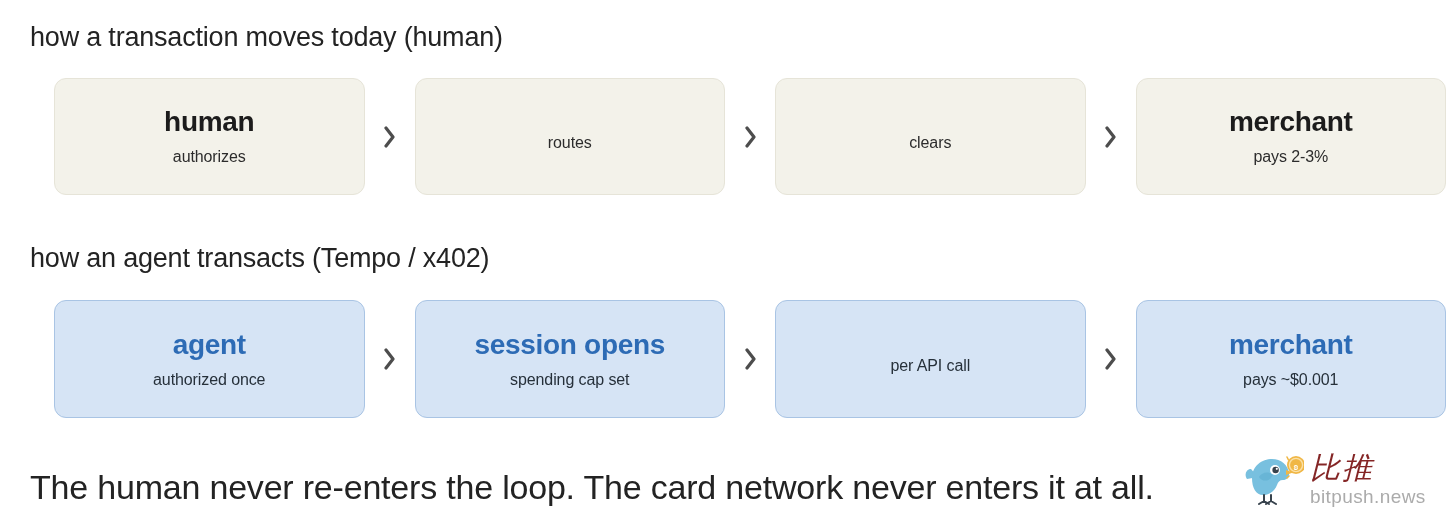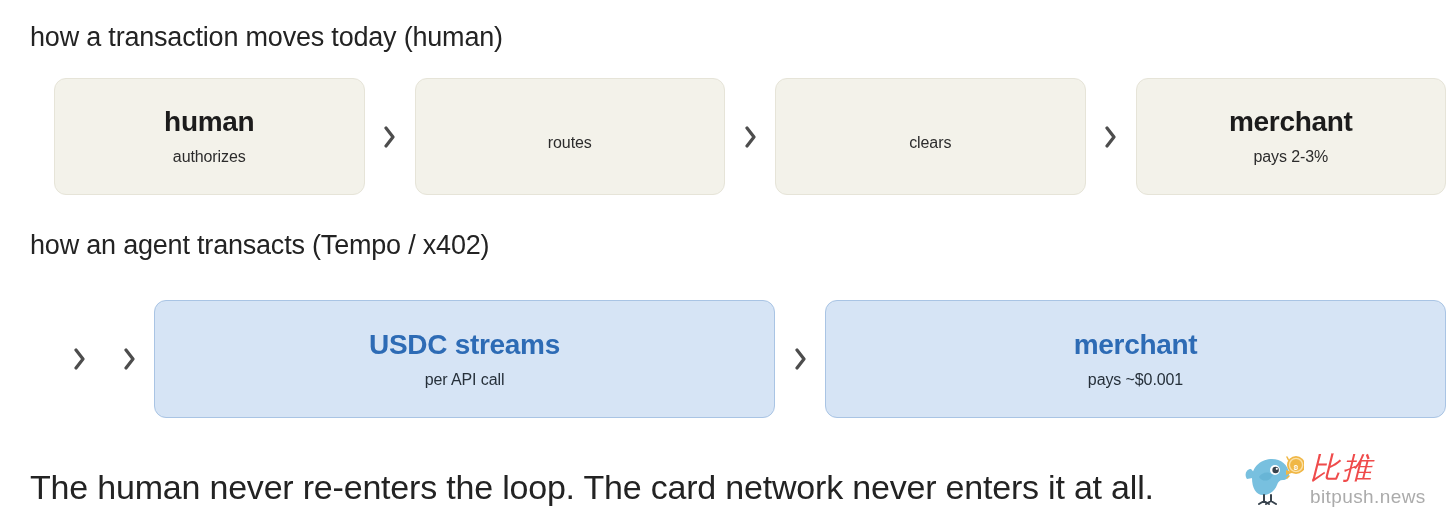--- a/index.html
+++ b/index.html
@@ -27,21 +27,21 @@
   .section-heading {
     position: absolute;
     left: 30px;
     font-size: 27px;
     font-weight: 400;
     letter-spacing: -0.2px;
     color: #232323;
     white-space: nowrap;
   }
   #heading-human { top: 22px; }
-  #heading-agent { top: 230px; }
+  #heading-agent { top: 243px; }
 
   
   .flow-row {
     position: absolute;
     left: 30px;
     width: 1392px;
     display: flex;
     align-items: stretch;
     justify-content: space-between;
     padding-left: 24px;
@@ -148,21 +148,21 @@
   }
   #watermark .wm-text {
     display: flex;
     flex-direction: column;
     justify-content: center;
     line-height: 1;
   }
   #watermark .wm-cn {
     font-family: "DejaVu Sans", sans-serif;
     font-size: 30px;
-    color: #ef4444;
+    color: #7f1d1d;
     letter-spacing: 2px;
     font-style: italic;
     font-weight: 400;
   }
   #watermark .wm-url {
     font-size: 19px;
     color: #a8a8a8;
     letter-spacing: 0.4px;
     margin-top: 4px;
   }
@@ -211,36 +211,43 @@
       <div class="card-title">merchant</div>
       <div class="card-sub">pays 2-3%</div>
     </div>
 
   </div>
 
   <div class="section-heading" id="heading-agent">how an agent transacts (Tempo / x402)</div>
 
   <div class="flow-row" id="row-agent">
 
-
-    <div class="chevron">
-      <svg width="13" height="22" viewBox="0 0 13 22" aria-hidden="true">
-        <path d="M3 2 L10 11 L3 20" fill="none" stroke="#4d4d4d" stroke-width="3.2" stroke-linecap="round" stroke-linejoin="round"></path>
-      </svg>
-    </div>
-
-
-    <div class="chevron">
-      <svg width="13" height="22" viewBox="0 0 13 22" aria-hidden="true">
-        <path d="M3 2 L10 11 L3 20" fill="none" stroke="#4d4d4d" stroke-width="3.2" stroke-linecap="round" stroke-linejoin="round"></path>
-      </svg>
-    </div>
-
     <div class="card agent">
-      <div class="card-title">USDC streams</div>
+      <div class="card-title">agent</div>
+      <div class="card-sub">authorized once</div>
+    </div>
+
+    <div class="chevron">
+      <svg width="13" height="22" viewBox="0 0 13 22" aria-hidden="true">
+        <path d="M3 2 L10 11 L3 20" fill="none" stroke="#4d4d4d" stroke-width="3.2" stroke-linecap="round" stroke-linejoin="round"></path>
+      </svg>
+    </div>
+
+    <div class="card agent">
+      <div class="card-title">session opens</div>
+      <div class="card-sub">spending cap set</div>
+    </div>
+
+    <div class="chevron">
+      <svg width="13" height="22" viewBox="0 0 13 22" aria-hidden="true">
+        <path d="M3 2 L10 11 L3 20" fill="none" stroke="#4d4d4d" stroke-width="3.2" stroke-linecap="round" stroke-linejoin="round"></path>
+      </svg>
+    </div>
+
+    <div class="card agent">
       <div class="card-sub">per API call</div>
     </div>
 
     <div class="chevron">
       <svg width="13" height="22" viewBox="0 0 13 22" aria-hidden="true">
         <path d="M3 2 L10 11 L3 20" fill="none" stroke="#4d4d4d" stroke-width="3.2" stroke-linecap="round" stroke-linejoin="round"></path>
       </svg>
     </div>
 
     <div class="card agent">

